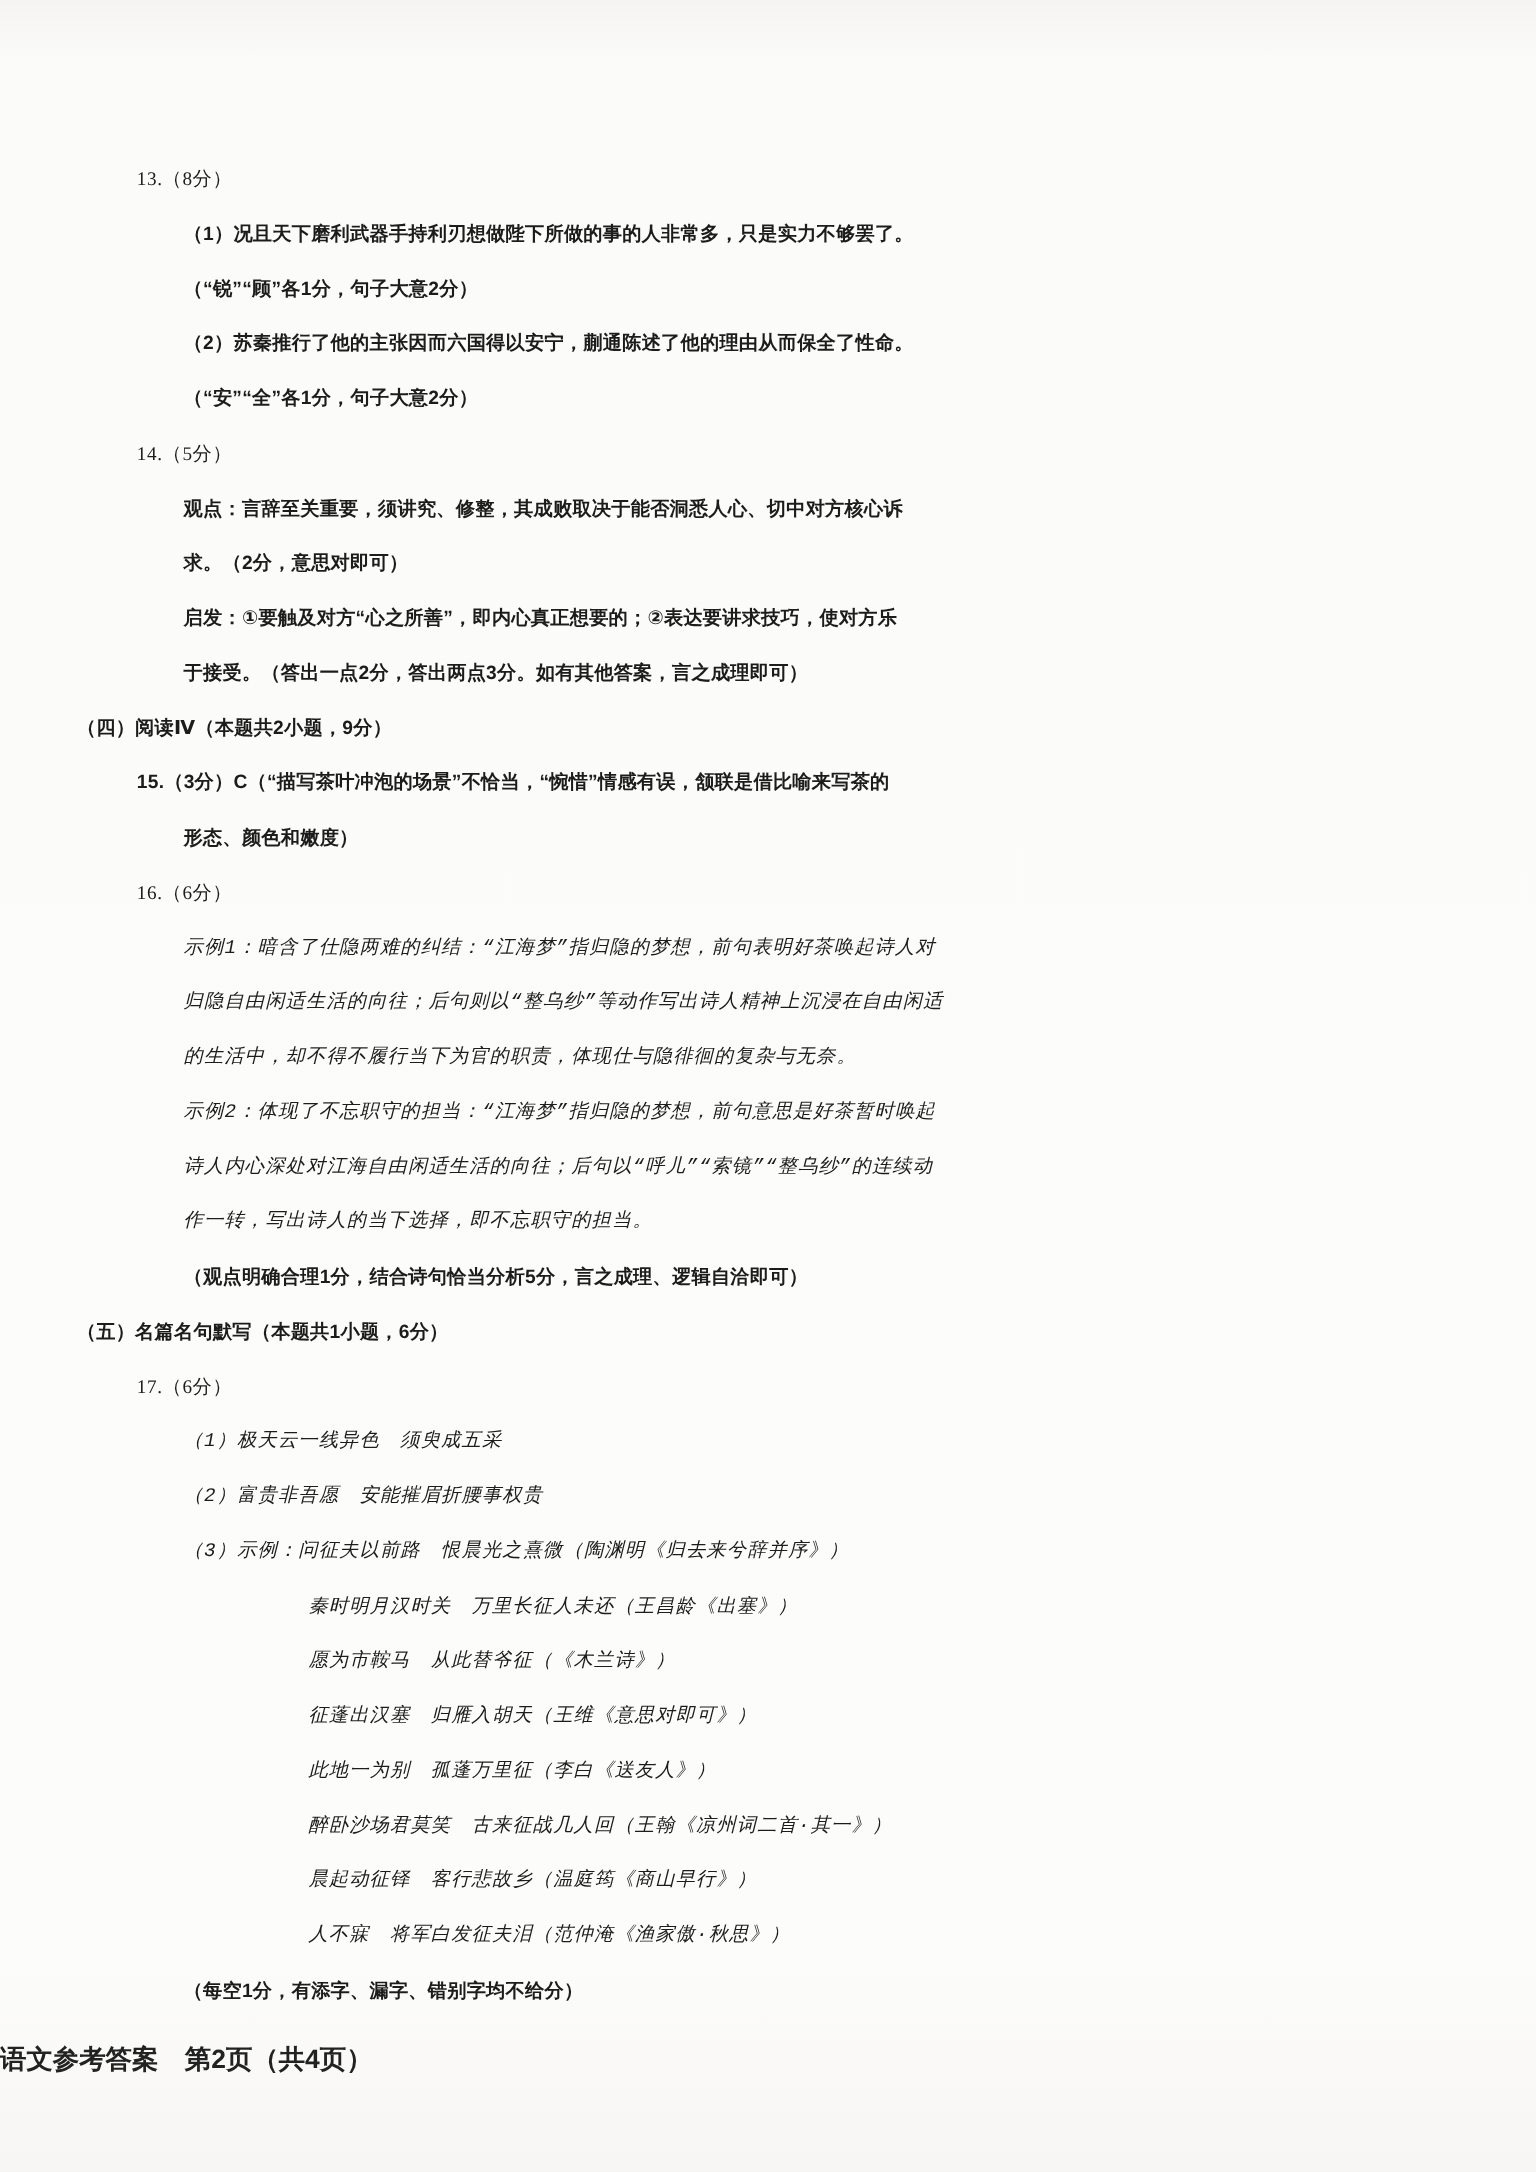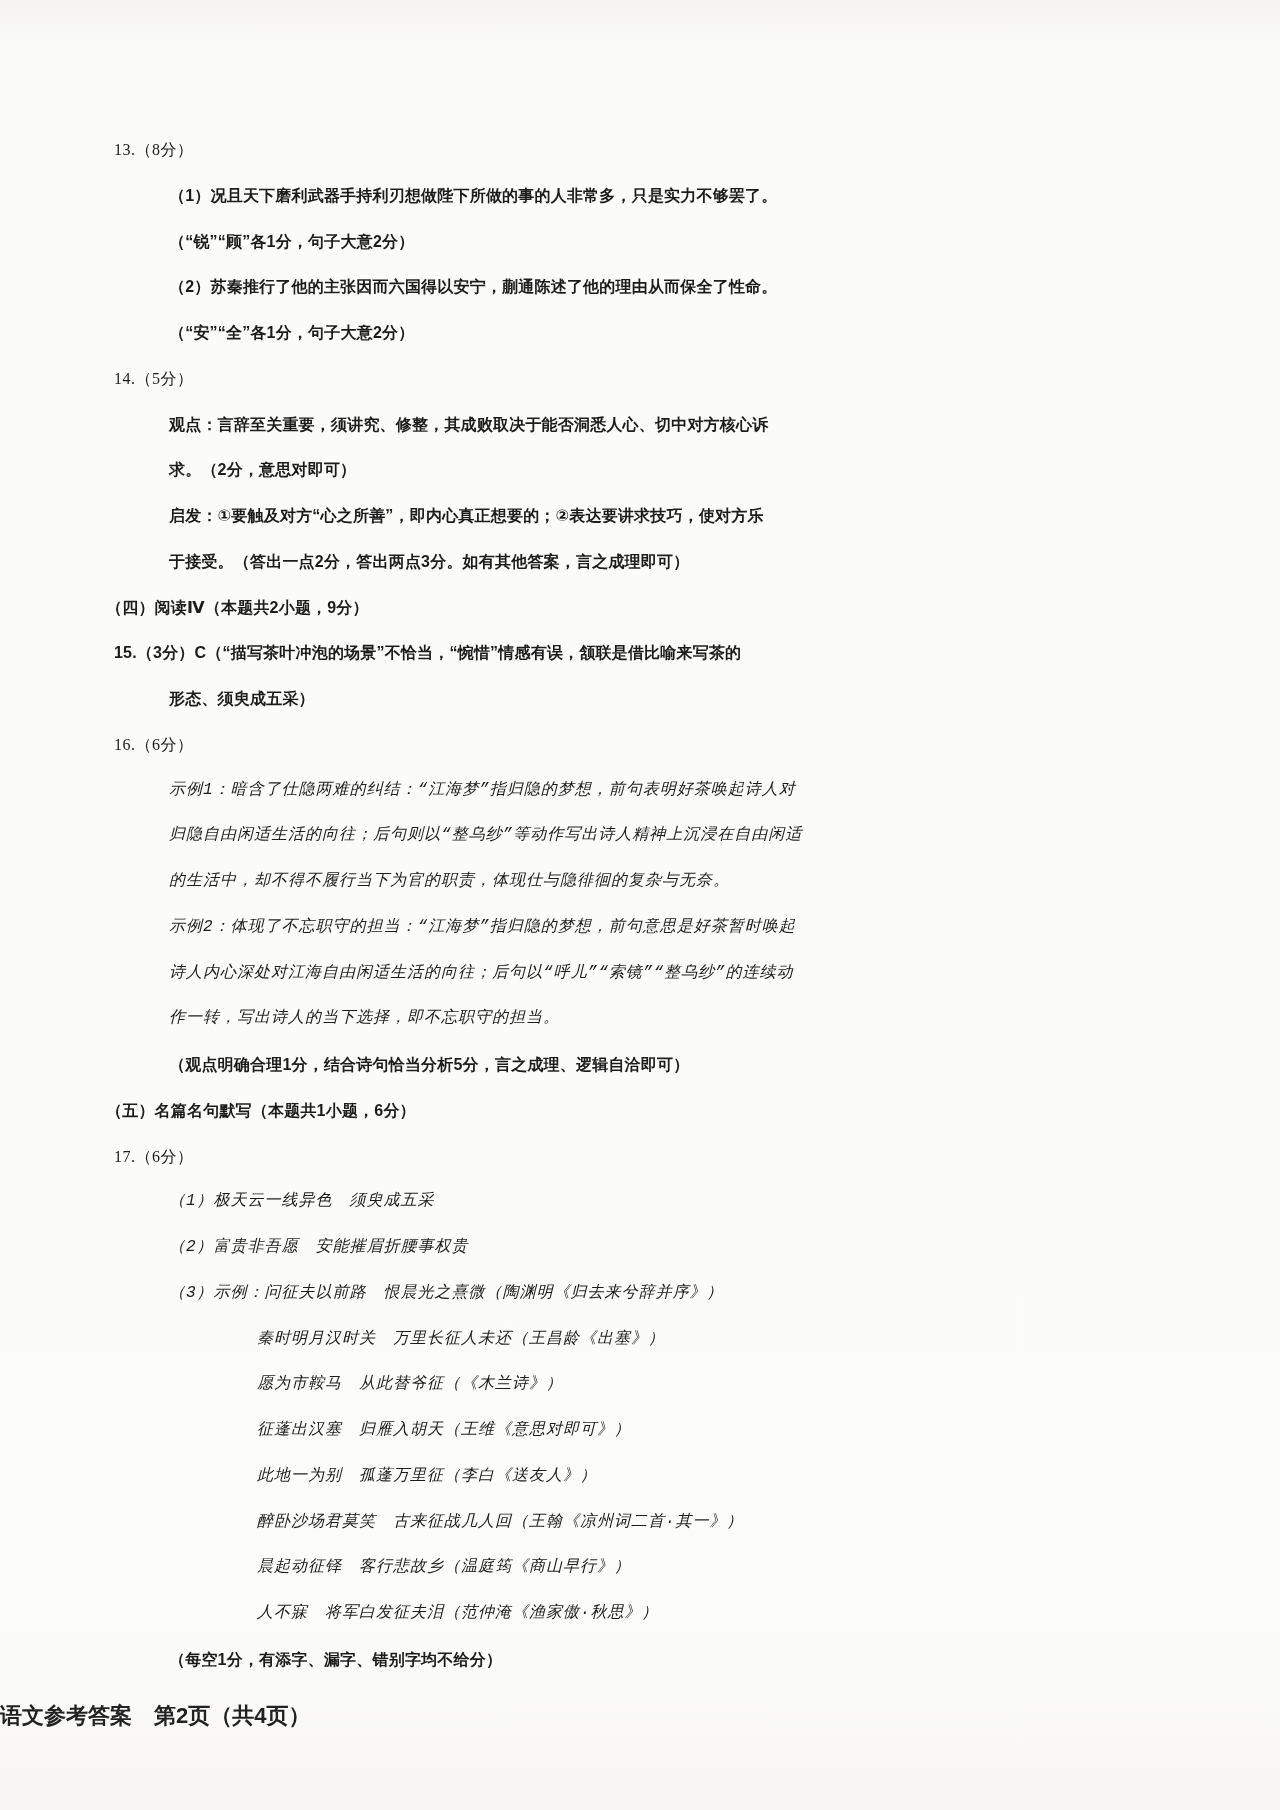--- a/index.html
+++ b/index.html
@@ -25,22 +25,22 @@
   }
   .line {
     height: 45.75px;
     line-height: 45.75px;
     font-size: 16px;
     white-space: pre;
     letter-spacing: 0.5px;
   }
   
   .l-q    { padding-left: 114px; }  
-  .l-sec  { padding-left: 106px; }  
-  .l-sub  { padding-left: 153px; margin-left: 16px; }  
+  .l-sec  { padding-left: 64px; }  
+  .l-sub  { padding-left: 153px; }  
   .l-poem { padding-left: 257px; }  
   
   .hei {
     font-family: "Liberation Sans", "DejaVu Sans", sans-serif;
     font-weight: 700;
     letter-spacing: 0.2px;
   }
   .kai {
     font-style: italic;
     font-weight: 500;
@@ -71,21 +71,21 @@
 
     <div class="line l-q">14.（5分）</div>
     <div class="line l-sub hei">观点：言辞至关重要，须讲究、修整，其成败取决于能否洞悉人心、切中对方核心诉</div>
     <div class="line l-sub hei">求。（2分，意思对即可）</div>
     <div class="line l-sub hei">启发：①要触及对方“心之所善”，即内心真正想要的；②表达要讲求技巧，使对方乐</div>
     <div class="line l-sub hei">于接受。（答出一点2分，答出两点3分。如有其他答案，言之成理即可）</div>
 
     <div class="line l-sec hei">（四）阅读Ⅳ（本题共2小题，9分）</div>
 
     <div class="line l-q hei">15.（3分）C（“描写茶叶冲泡的场景”不恰当，“惋惜”情感有误，颔联是借比喻来写茶的</div>
-    <div class="line l-sub hei">形态、须臾成五采）</div>
+    <div class="line l-sub hei">形态、颜色和嫩度）</div>
 
     <div class="line l-q">16.（6分）</div>
     <div class="line l-sub kai">示例1：暗含了仕隐两难的纠结：“江海梦”指归隐的梦想，前句表明好茶唤起诗人对</div>
     <div class="line l-sub kai">归隐自由闲适生活的向往；后句则以“整乌纱”等动作写出诗人精神上沉浸在自由闲适</div>
     <div class="line l-sub kai">的生活中，却不得不履行当下为官的职责，体现仕与隐徘徊的复杂与无奈。</div>
     <div class="line l-sub kai">示例2：体现了不忘职守的担当：“江海梦”指归隐的梦想，前句意思是好茶暂时唤起</div>
     <div class="line l-sub kai">诗人内心深处对江海自由闲适生活的向往；后句以“呼儿”“索镜”“整乌纱”的连续动</div>
     <div class="line l-sub kai">作一转，写出诗人的当下选择，即不忘职守的担当。</div>
     <div class="line l-sub hei">（观点明确合理1分，结合诗句恰当分析5分，言之成理、逻辑自洽即可）</div>
 

